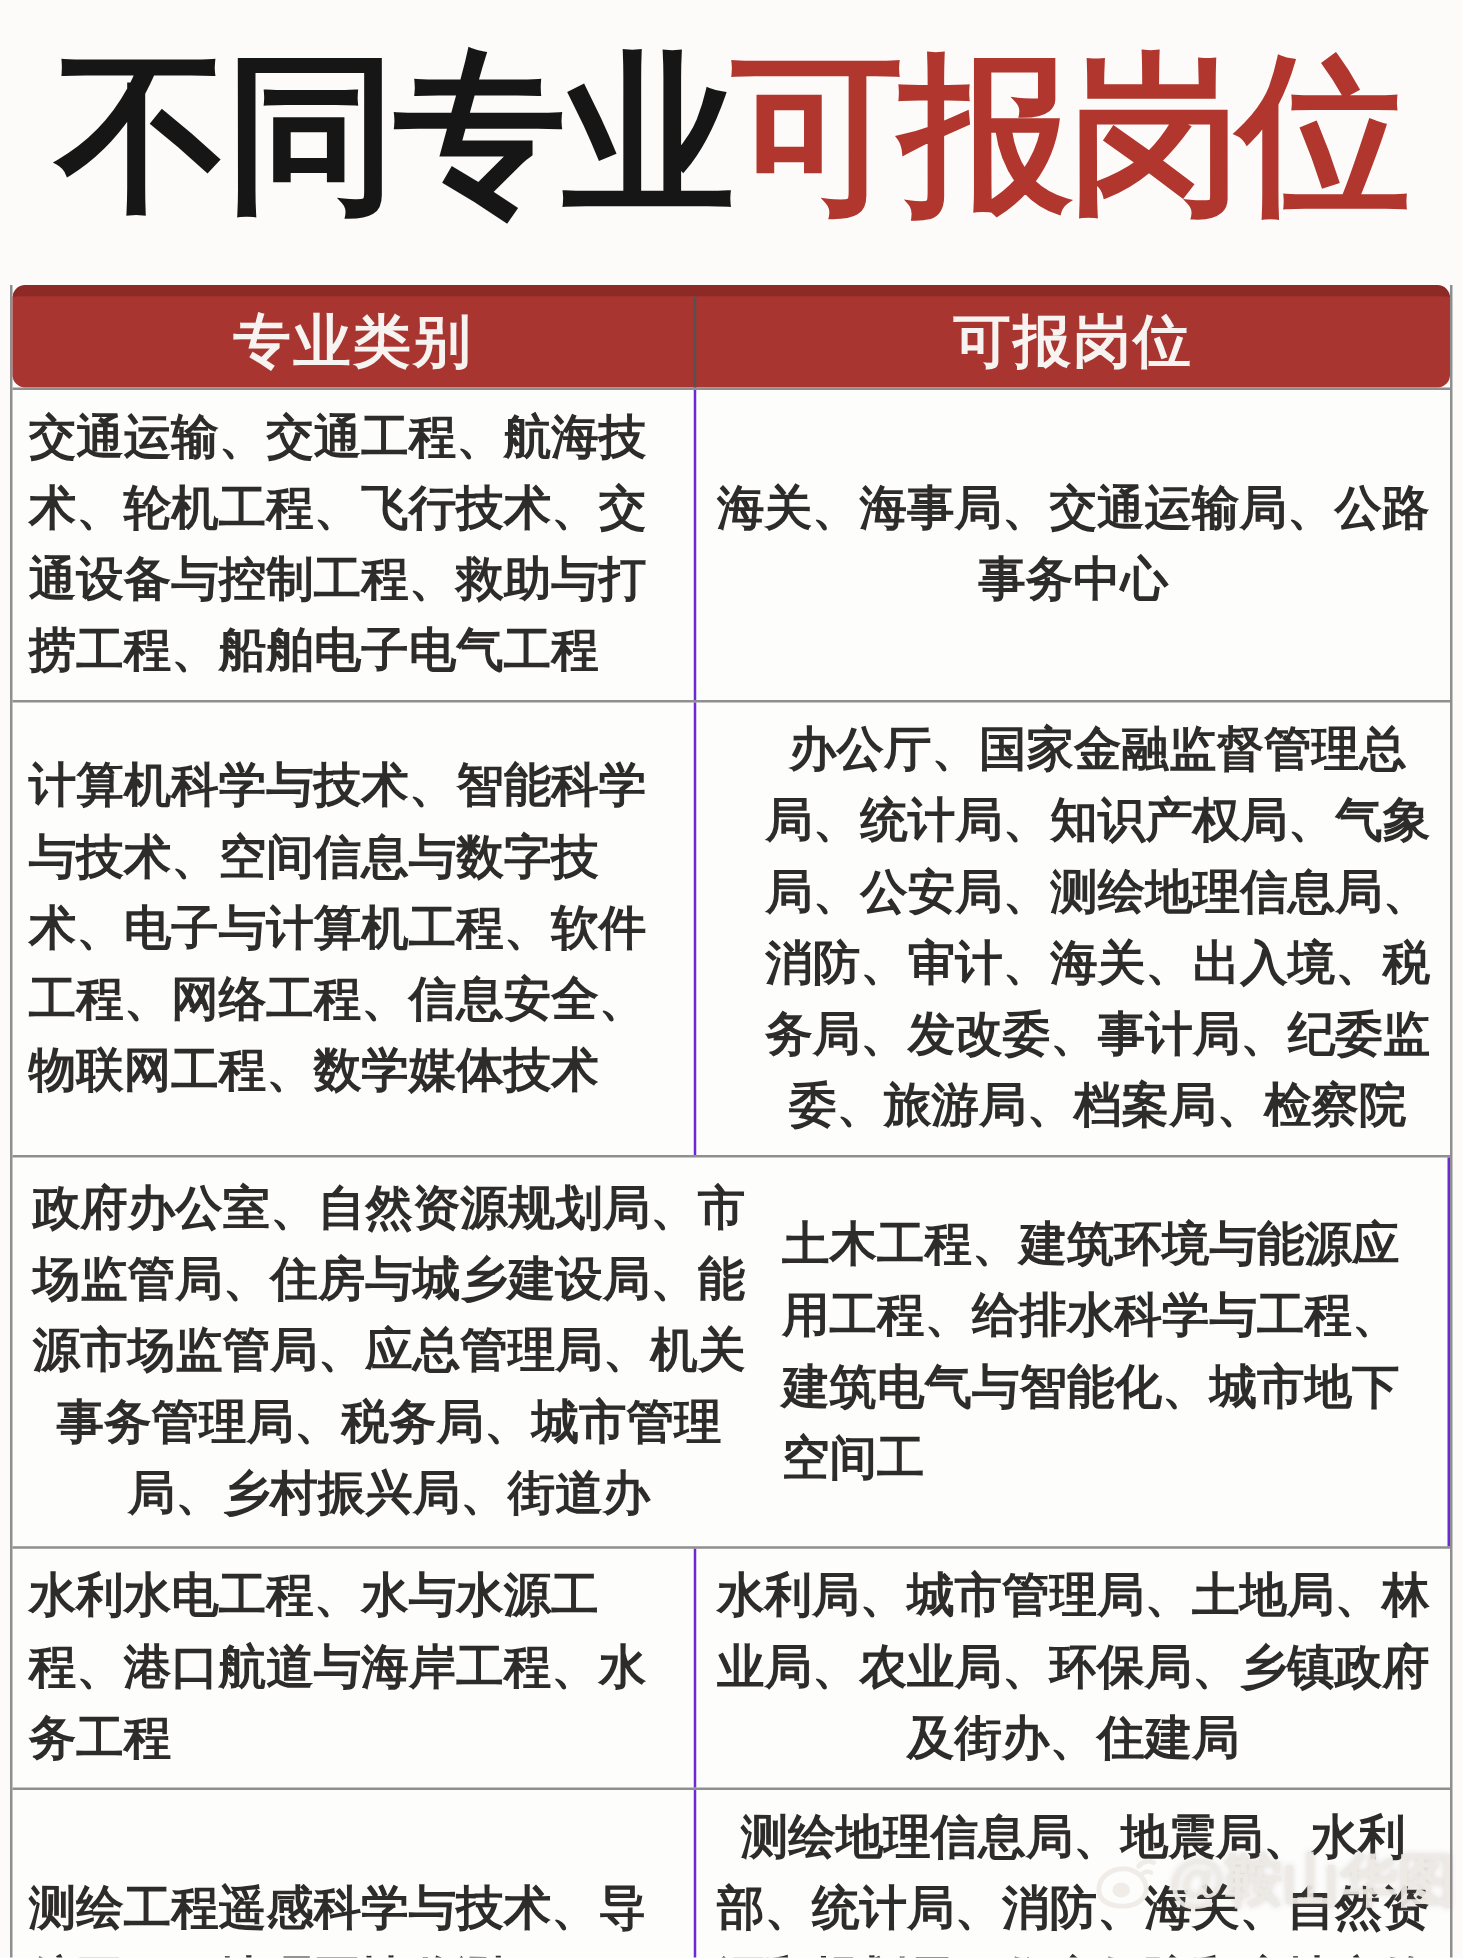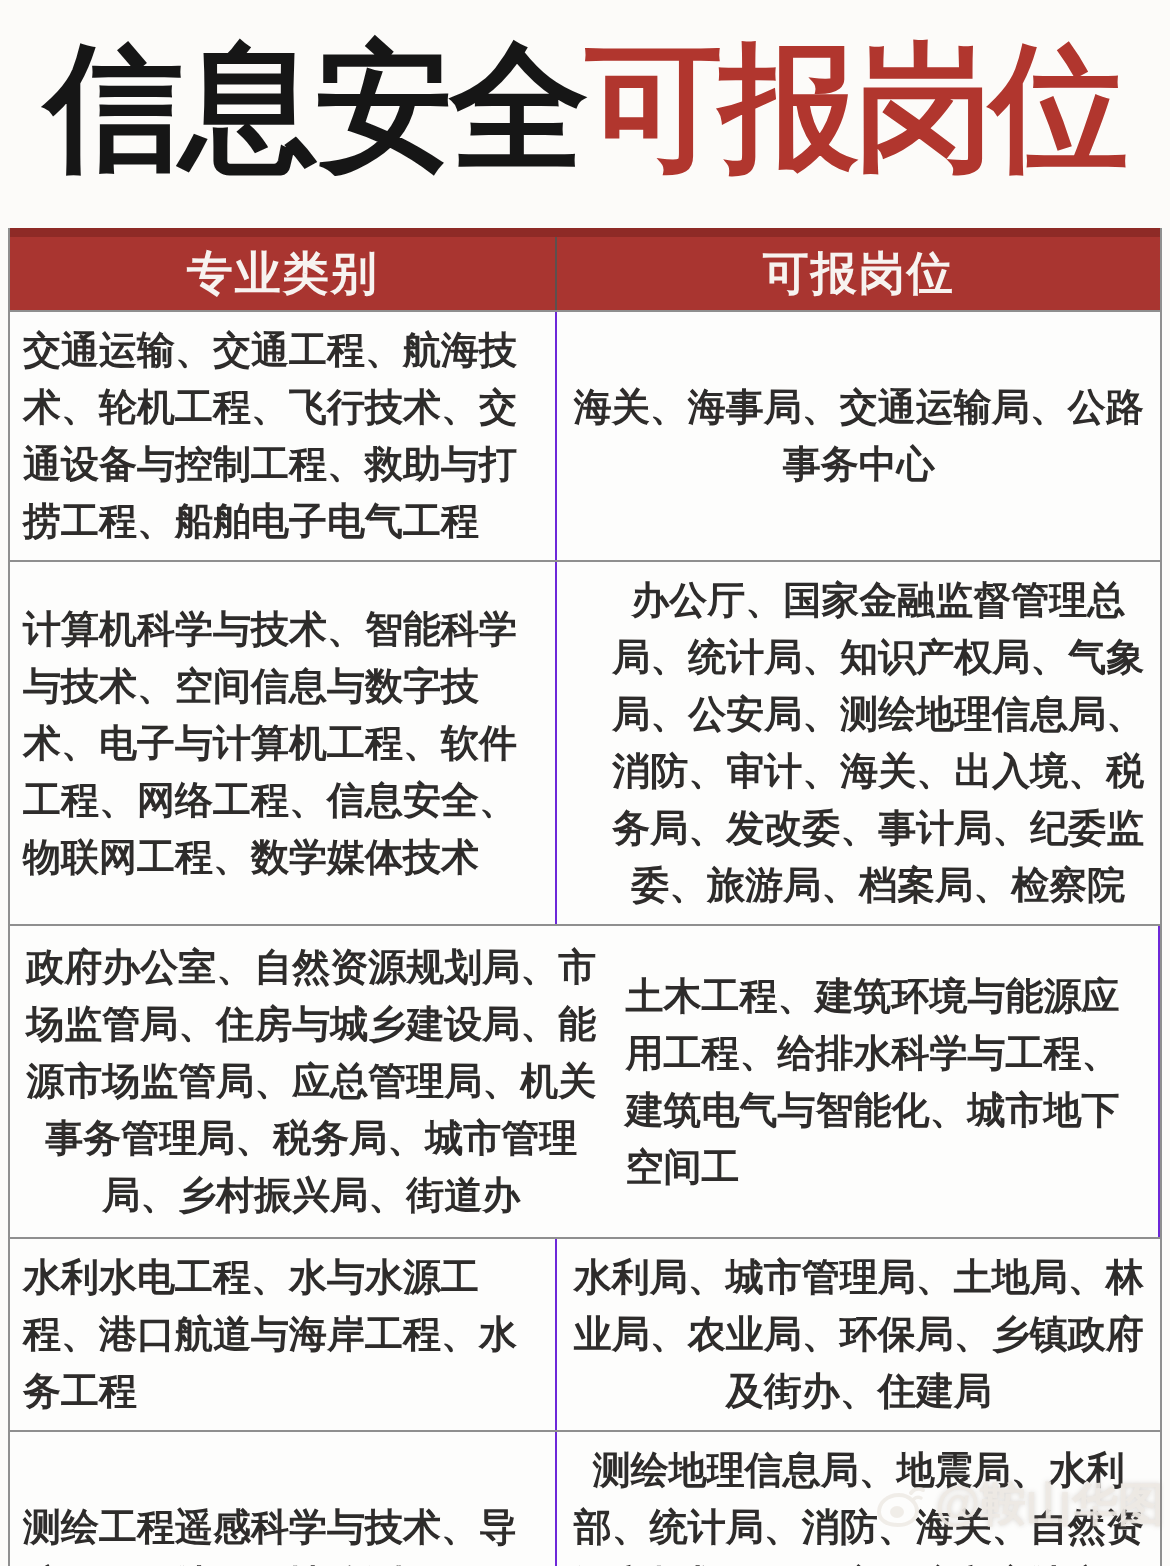--- a/index.html
+++ b/index.html
@@ -31,20 +31,21 @@
     bottom: -40px;
     border-left: 2px solid #8f8f8f;
     border-right: 2px solid #8f8f8f;
     background: #fdfdfc;
   }
   .thead {
     display: flex;
     height: 82px;
     background: #a93530;
     border-top: 9px solid #8e2a26;
+    border-radius: 10px;
   }
   .th {
     display: flex;
     align-items: center;
     justify-content: center;
     color: #f7f3f0;
     font-size: 46px;
     font-weight: bold;
     letter-spacing: 2px;
   }
@@ -86,21 +87,21 @@
     font-weight: bold;
     color: rgba(238, 233, 228, 0.92);
     text-shadow: 0 0 5px rgba(140, 130, 122, 0.30);
     pointer-events: none;
   }
   .watermark svg { opacity: 0.88; }
 </style>
 </head>
 <body>
 
-<div class="title"><span>信息安全</span><span class="title-red">可报岗位</span></div>
+<div class="title"><span>不同专业</span><span class="title-red">可报岗位</span></div>
 
 <div class="table">
   <div class="thead">
     <div class="th th-left">专业类别</div>
     <div class="th th-right">可报岗位</div>
   </div>
 
   <div class="tr tr-1">
     <div class="td td-left">
         <span>交通运输、交通工程、航海技术、轮机工程、飞行技术、交通设备与控制工程、救助与打捞工程、船舶电子电气工程</span>

